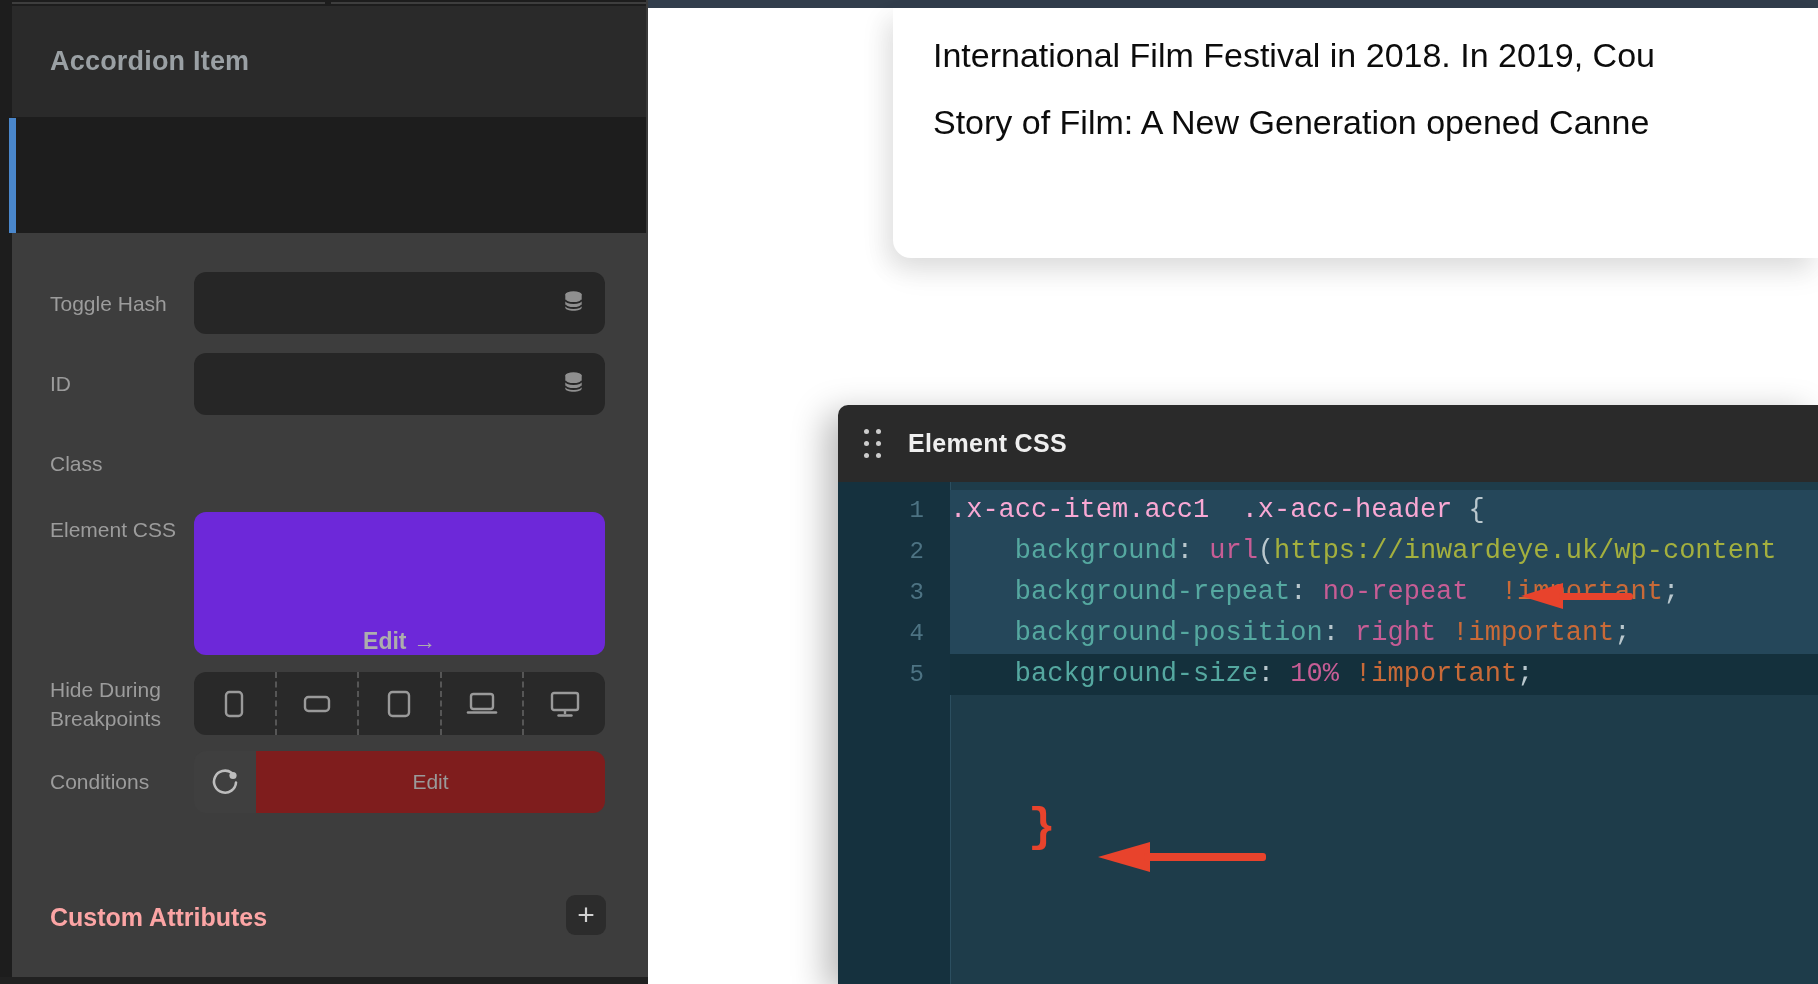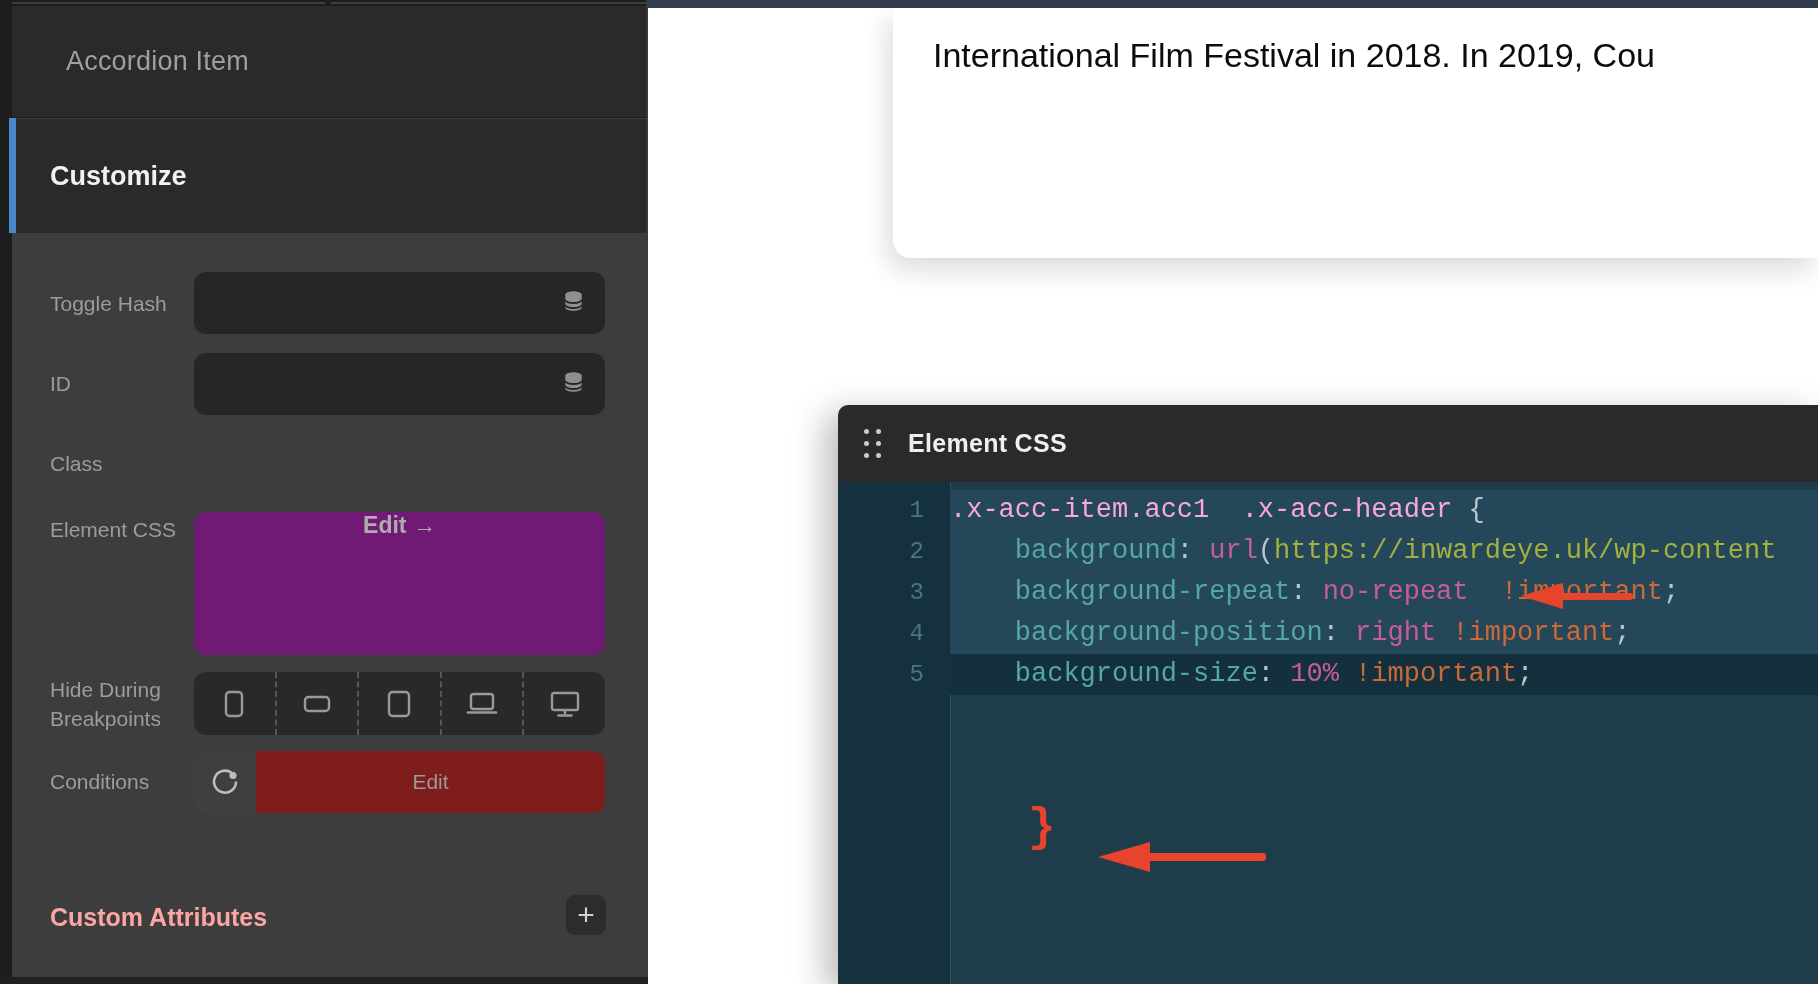--- a/index.html
+++ b/index.html
@@ -40,36 +40,36 @@
   .anno-arrow{position:absolute;}
   .anno-arrow .head{position:absolute;left:0;top:0;width:0;height:0;border-style:solid;}
   .anno-arrow .shaft{position:absolute;background:#e8432c;border-radius:3px;}
 
   
   .sidebar{position:absolute;left:0;top:0;width:648px;height:984px;background:#1d1d1d;
     border-right:2px solid #3a3a3a;box-sizing:border-box;}
   .top-seg{position:absolute;top:2px;height:2px;background:#3e3e3e;}
   .sb-titlebox{position:absolute;left:12px;top:6px;width:634px;height:111px;background:#2a2a2a;
     display:flex;align-items:center;}
-  .sb-title{margin-left:54px;font-size:27px;font-weight:400;color:#9aa0a4;letter-spacing:.2px;text-align:center;}
+  .sb-title{margin-left:38px;font-size:27px;font-weight:700;color:#9aa0a4;letter-spacing:.2px;text-align:center;}
   .sb-sectionbox{position:absolute;left:16px;top:118px;width:630px;height:115px;background:#2a2a2a;
     border-top:1px solid #3c3c3c;display:flex;align-items:center;box-sizing:border-box;}
   .sb-section-accent{position:absolute;left:9px;top:118px;width:7px;height:115px;background:#4a87cc;}
   .sb-section-title{margin-left:34px;font-size:27px;font-weight:700;color:#f1f1f1;}
   .sb-form{position:absolute;left:12px;top:233px;width:636px;height:744px;background:#3d3d3d;}
   .sb-bottomstrip{position:absolute;left:0;top:977px;width:648px;height:7px;background:#212121;}
 
   .fld-label{position:absolute;left:38px;color:#9c9c9c;font-size:21px;font-weight:500;line-height:29px;width:145px;}
   .fld-input{position:absolute;left:182px;width:411px;height:62px;background:#262626;border-radius:12px;
     display:flex;align-items:center;}
   .fld-value{margin-left:20px;font-size:23px;font-weight:700;color:#ffffff;}
   .db-icon{position:absolute;right:20px;top:50%;transform:translateY(-50%);}
 
-  .elemcss-box{position:absolute;left:182px;top:279px;width:411px;height:143px;background:#701a75;
-    border-radius:12px;display:flex;align-items:flex-start;justify-content:center;}
+  .elemcss-box{position:absolute;left:182px;top:279px;width:411px;height:143px;background:#6d28d9;
+    border-radius:12px;display:flex;align-items:flex-end;justify-content:center;}
   .elemcss-btn{font-size:23px;font-weight:600;color:#adadad;}
 
   .bp-box{position:absolute;left:182px;top:439px;width:411px;height:63px;background:#292929;
     border-radius:12px;display:flex;}
   .bp-cell{flex:1;display:flex;align-items:center;justify-content:center;position:relative;}
   .bp-cell + .bp-cell{border-left:2px dashed #565656;}
   .bp-cell svg{display:block;}
 
   .cond-box{position:absolute;left:182px;top:518px;width:411px;height:62px;border-radius:12px;
     overflow:hidden;display:flex;}
@@ -84,20 +84,21 @@
 </head>
 <body>
 
 <div id="stage">
 
   <div class="topbar"></div>
 
   <div class="preview-card">
     <div class="preview-text">
       <div>International Film Festival in 2018. In 2019, Cou</div>
+      <div>Story of Film: A New Generation opened Canne</div>
     </div>
   </div>
 
   <div class="code-panel">
     <div class="code-header">
       <span class="drag-dots">
         <i></i>
           <i></i>
           <i></i>
           <i></i>
@@ -131,23 +132,20 @@
 
   <aside class="sidebar">
     <div class="top-seg" style="left:12px;width:313px;"></div>
     <div class="top-seg" style="left:331px;width:315px;"></div>
 
     <div class="sb-titlebox">
       <span class="sb-title">Accordion Item</span>
     </div>
 
     <div class="sb-section-accent"></div>
-    <div class="sb-sectionbox">
-      <span class="sb-section-title">Customize</span>
-    </div>
 
     <div class="sb-form">
 
       <div class="fld-label" style="top:56px;">Toggle Hash</div>
       <div class="fld-input" style="top:39px;">
         <span class="fld-value"></span>
         <span class="db-icon">
           <svg width="23" height="21" viewBox="0 0 23 21">
             <ellipse cx="11.5" cy="4" rx="8.2" ry="3.3" fill="#8f8f8f"></ellipse>
             <path d="M3.3 4v13c0 1.9 3.7 3.3 8.2 3.3s8.2-1.4 8.2-3.3V4" fill="#8f8f8f"></path>

